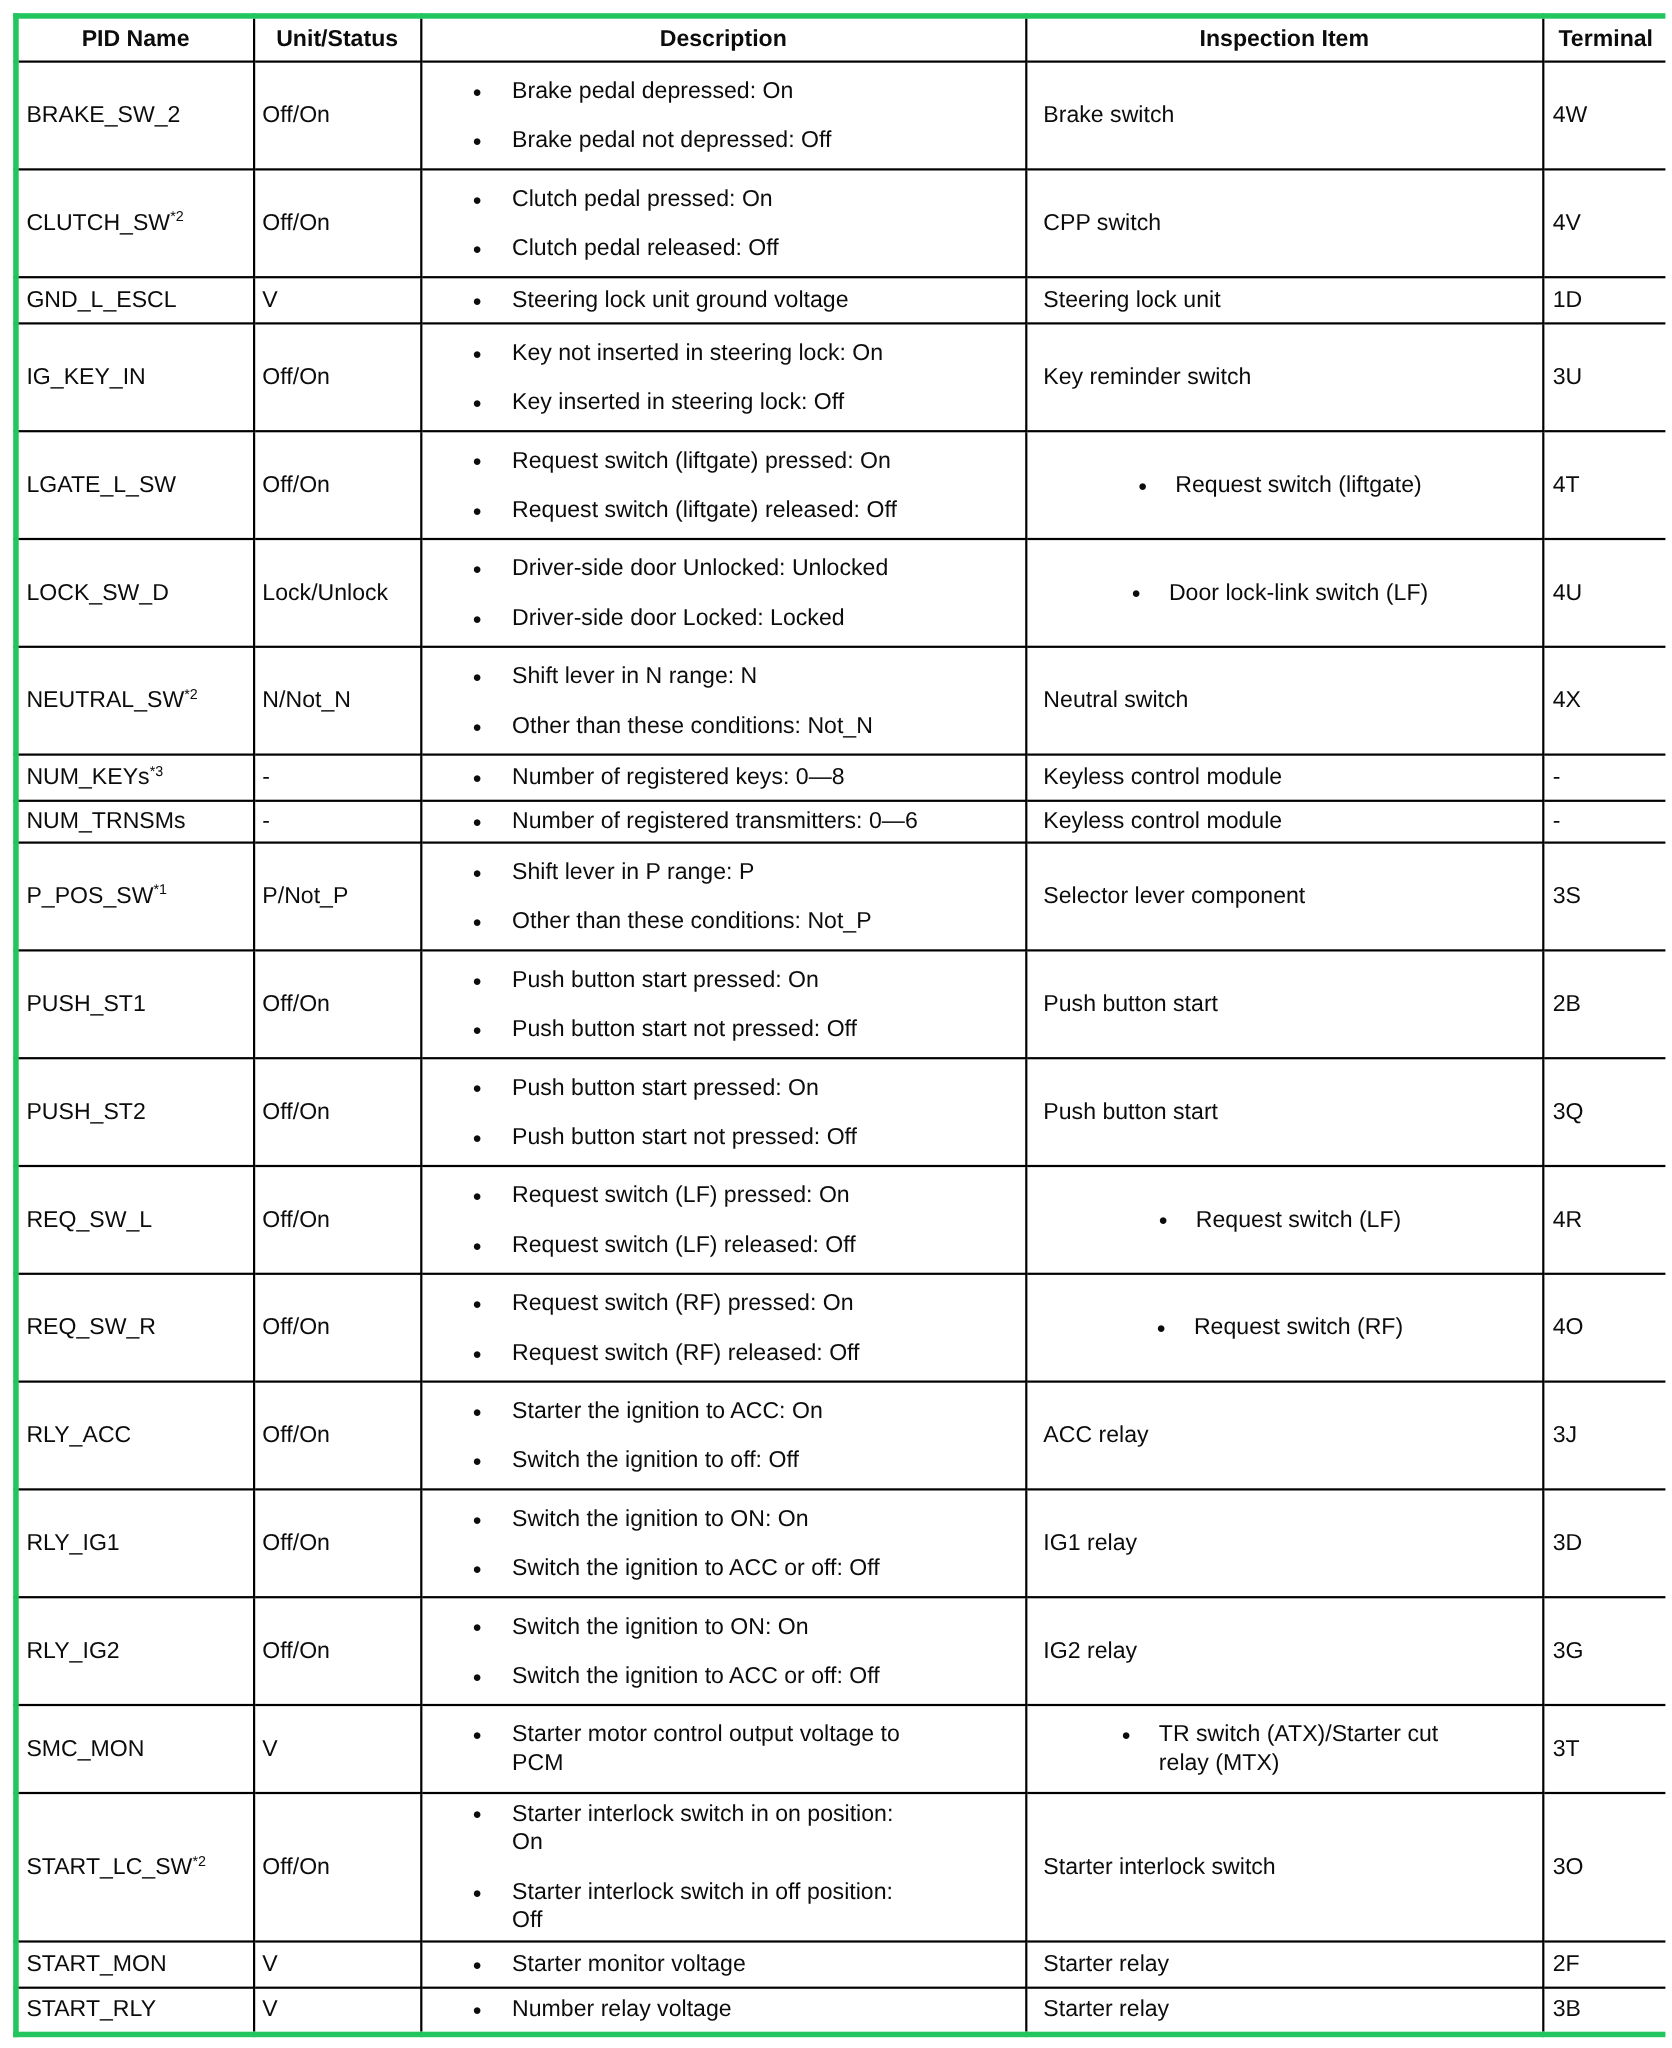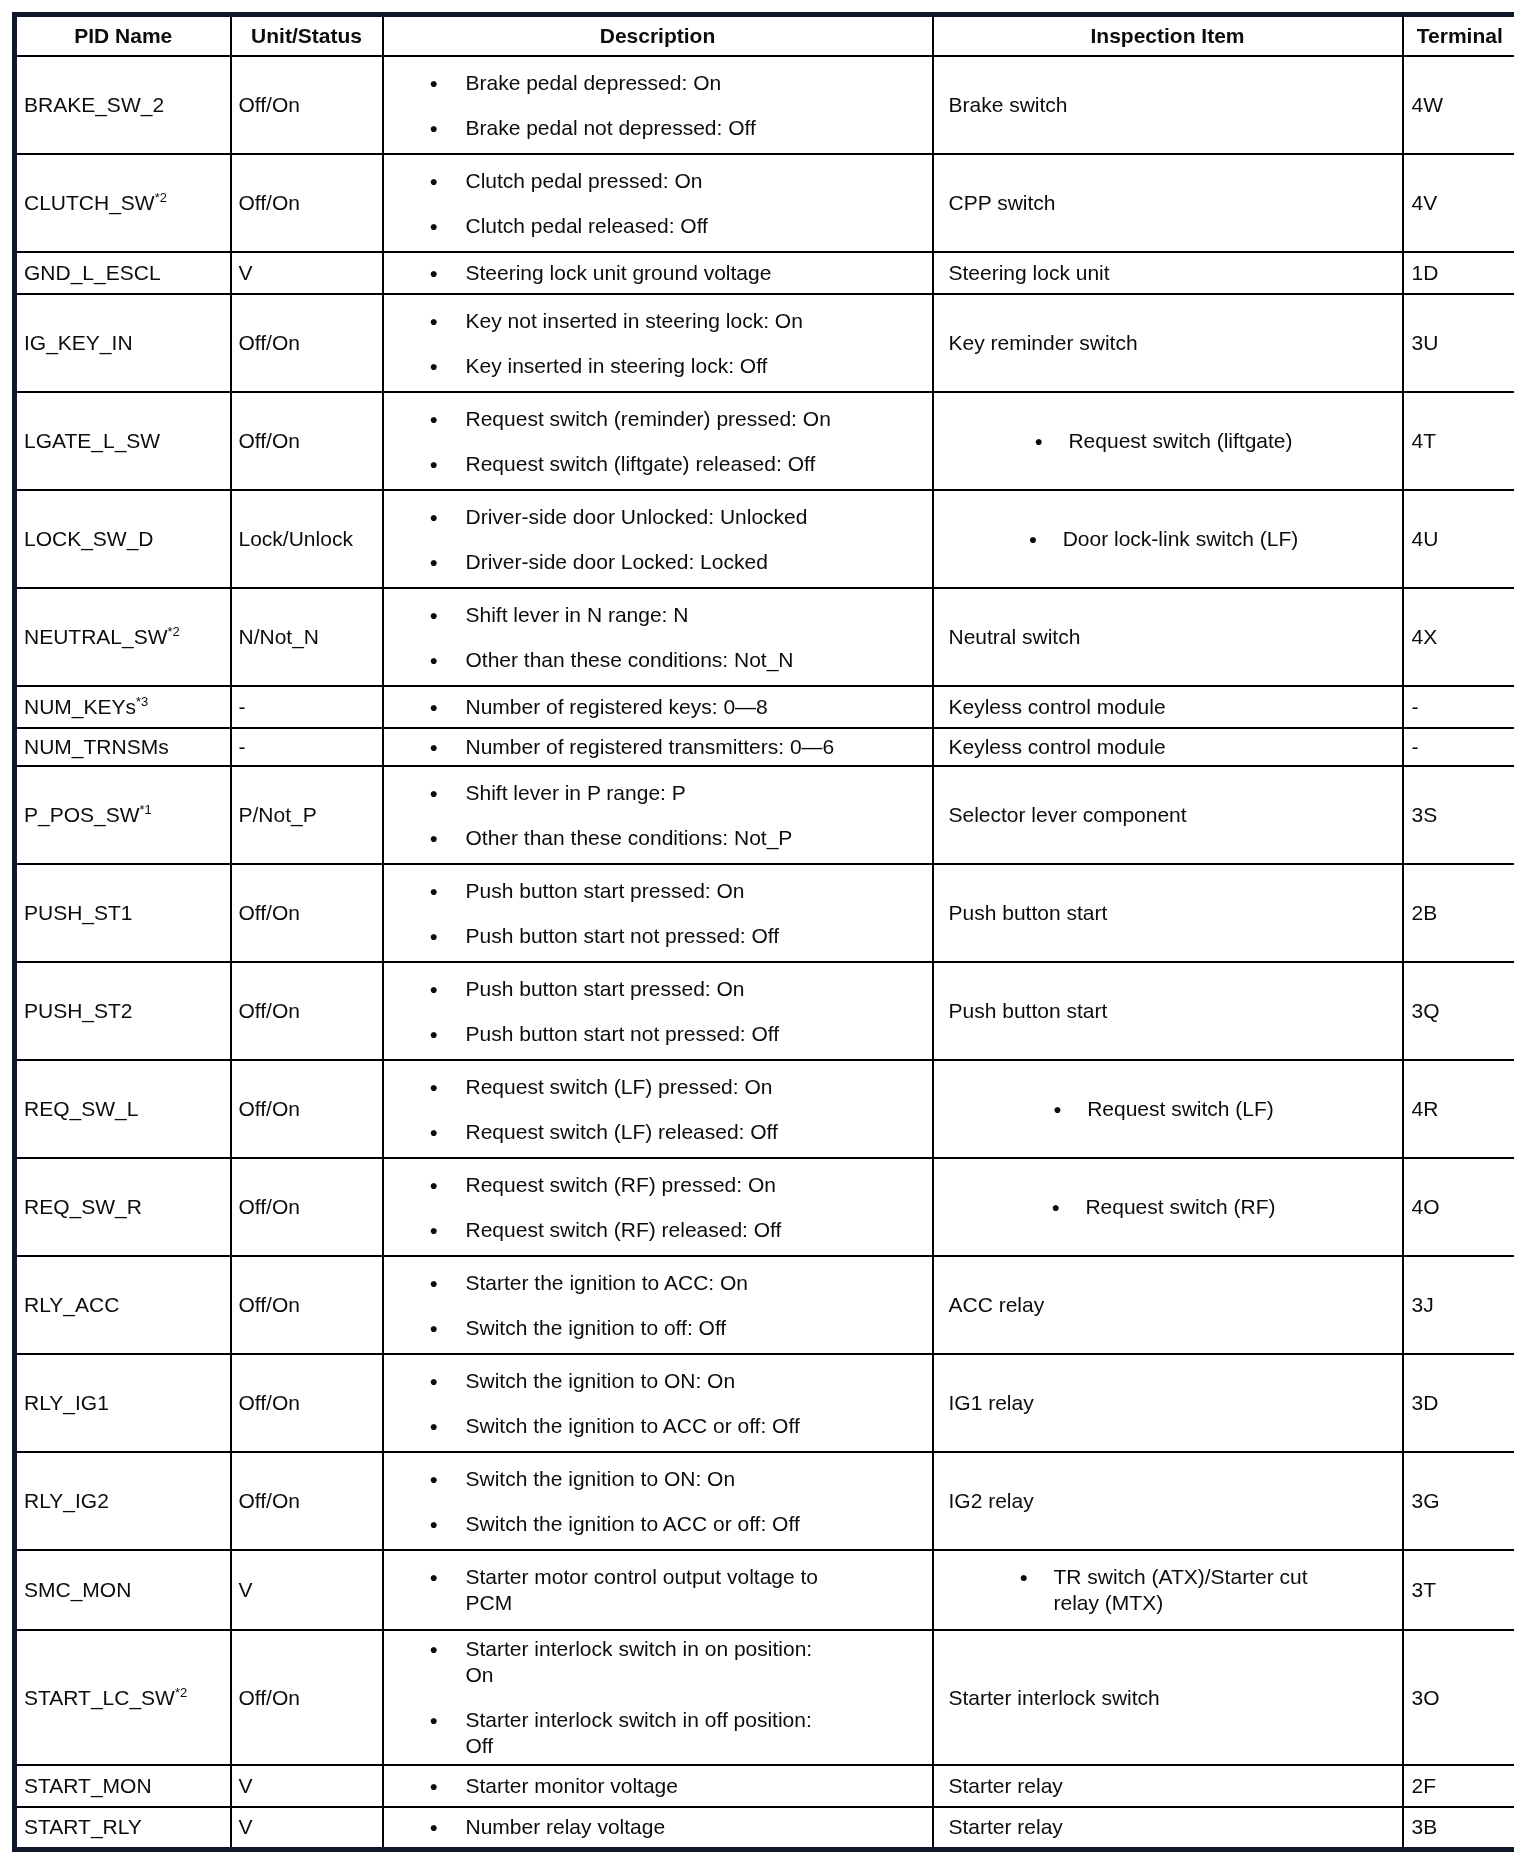--- a/index.html
+++ b/index.html
@@ -6,21 +6,21 @@
     background: #ffffff;
     margin: 0;
     padding: 6px;
     font-family: "Liberation Sans", sans-serif;
     color: #0c0c0c;
   }
   table.pid-table {
     border-collapse: collapse;
     table-layout: fixed;
     width: 1504px;
-    border: 5px solid #0f172a;
+    border: 5px solid #22c55e;
   }
   th, td {
     border: 2px solid #000;
     vertical-align: middle;
     font-size: 21px;
     overflow: hidden;
   }
   th {
     font-weight: bold;
     text-align: center;
@@ -127,21 +127,21 @@
         </td>
     <td class="c-insp">Key reminder switch</td>
     <td class="c-term">3U</td>
   </tr>
       <tr style="height: 98px;">
     <td class="c-pid"><span>LGATE_L_SW</span></td>
     <td class="c-unit">Off/On</td>
     <td class="c-desc">
           <div class="bullet-item">
             <span class="bullet">●</span>
-            <span class="btext">Request switch (reminder) pressed: On</span>
+            <span class="btext">Request switch (liftgate) pressed: On</span>
           </div>
           <div class="bullet-item">
             <span class="bullet">●</span>
             <span class="btext">Request switch (liftgate) released: Off</span>
           </div>
         </td>
     <td class="c-insp centered"><div class="insp-center-wrap"><div class="bullet-item"><span class="bullet">●</span><span class="btext">Request switch (liftgate)</span></div></div></td>
     <td class="c-term">4T</td>
   </tr>
       <tr style="height: 98px;">

